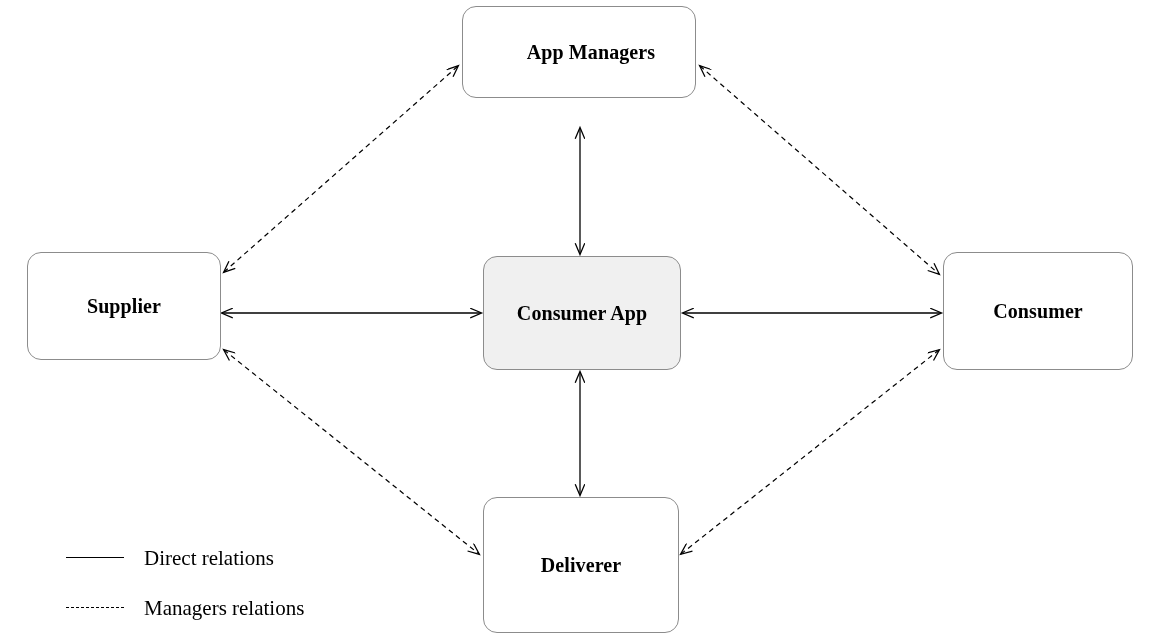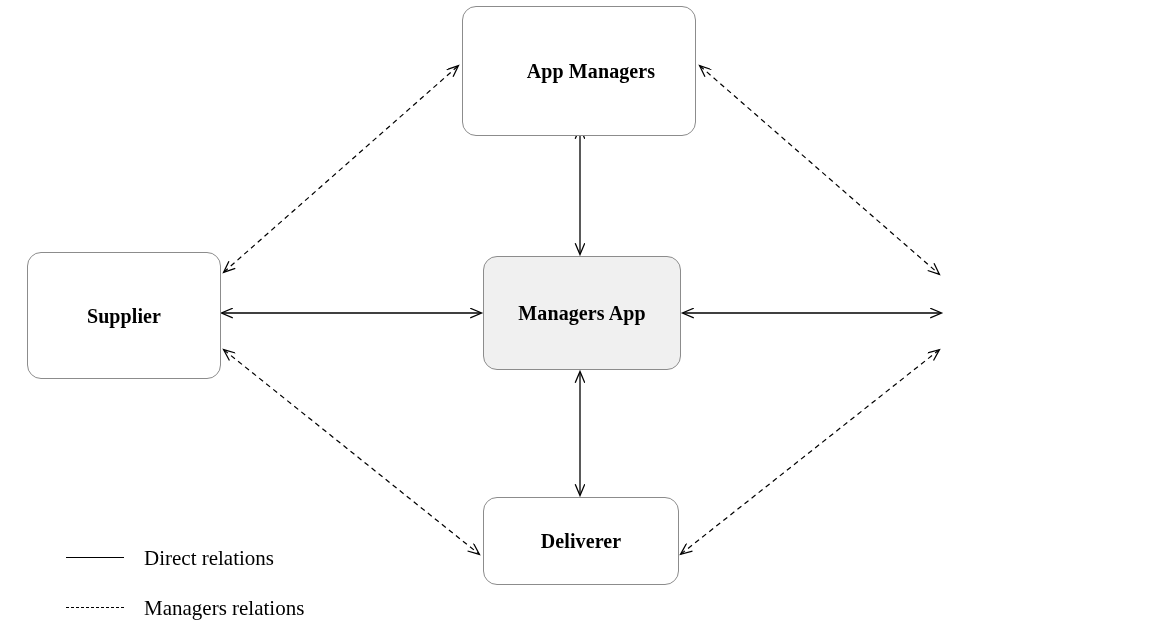--- a/index.html
+++ b/index.html
@@ -41,25 +41,25 @@
   }
   .node-label {
     font-family: "Liberation Serif", "DejaVu Serif", serif;
     font-weight: bold;
     font-size: 20px;
     color: #000000;
     text-align: center;
     letter-spacing: 0.1px;
     line-height: 1.1;
   }
-  #node-app-managers { left: 462px; top: 6px;   width: 234px; height: 130px; padding-left: 24px; }
-  #node-supplier     { left: 27px;  top: 252px; width: 194px; height: 127px; }
+  #node-app-managers { left: 462px; top: 6px;   width: 234px; height: 92px; padding-left: 24px; }
+  #node-supplier     { left: 27px;  top: 252px; width: 194px; height: 108px; }
   #node-delivery-app { left: 483px; top: 256px; width: 198px; height: 114px; }
   #node-consumer     { left: 943px; top: 252px; width: 190px; height: 118px; }
-  #node-deliverer    { left: 483px; top: 497px; width: 196px; height: 88px; }
+  #node-deliverer    { left: 483px; top: 497px; width: 196px; height: 136px; }
 
   #legend {
     position: absolute;
     left: 60px;
     top: 533px;
     z-index: 3;
     text-align: right;
   }
   .legend-row {
     display: flex;
@@ -125,23 +125,26 @@
 
   <div class="node" id="node-app-managers">
     <span class="node-label">App Managers</span>
   </div>
 
   <div class="node" id="node-supplier">
     <span class="node-label">Supplier</span>
   </div>
 
   <div class="node filled" id="node-delivery-app">
-    <span class="node-label">Managers App</span>
+    <span class="node-label">Consumer App</span>
   </div>
 
+  <div class="node" id="node-consumer">
+    <span class="node-label">Consumer</span>
+  </div>
 
   <div class="node" id="node-deliverer">
     <span class="node-label">Deliverer</span>
   </div>
 
   <div id="legend">
     <div class="legend-row">
       <span class="legend-swatch">
         <span class="rule"></span>
       </span>

